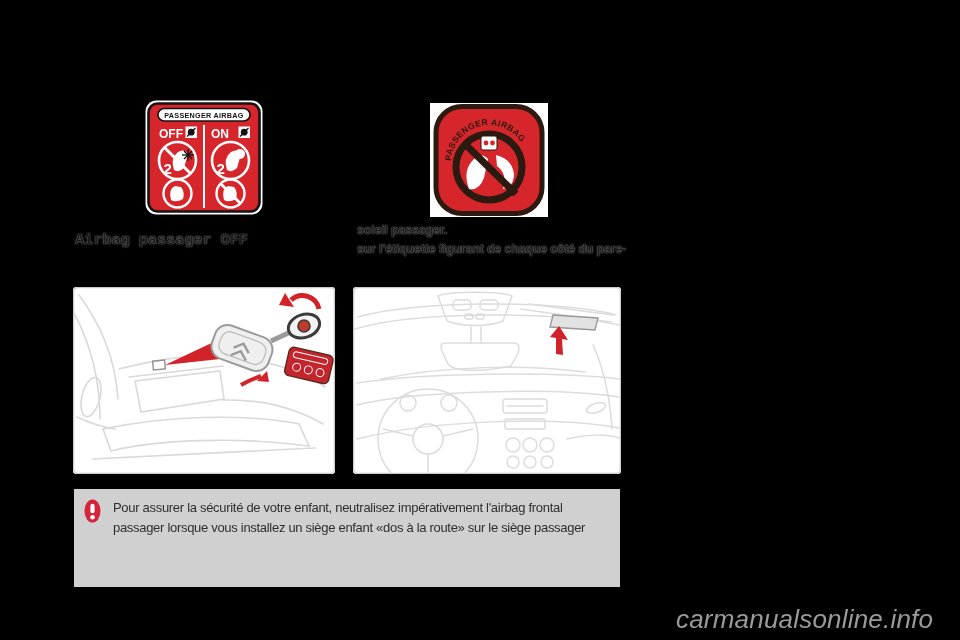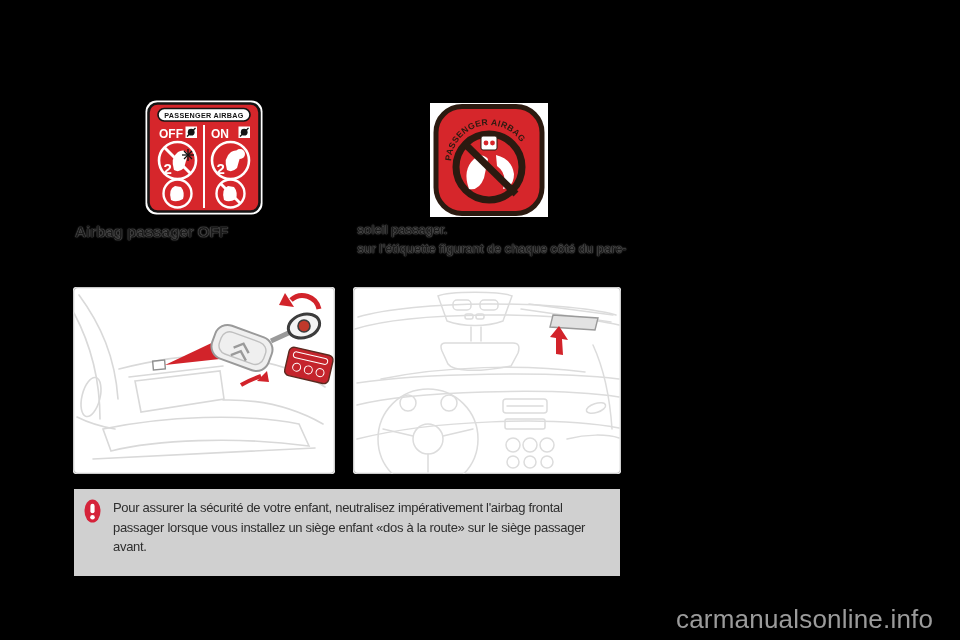--- a/index.html
+++ b/index.html
@@ -92,21 +92,21 @@
       <rect x="51" y="33" width="16" height="14" rx="2" fill="#ffffff" stroke="#2b1a10" stroke-width="1"></rect>
       <circle cx="56" cy="40" r="2.4" fill="#d6262b"></circle>
       <circle cx="62.5" cy="40" r="2.4" fill="#d6262b"></circle>
       <path d="M39,86 Q32,67 44,56 Q52,49 58,56 L54,75 Q49,88 39,86 Z" fill="#ffffff"></path>
       <path d="M66,52 Q82,56 84,71 Q84,84 73,86 Q78,71 67,63 Z" fill="#ffffff"></path>
       <line x1="34" y1="40" x2="86" y2="91" stroke="#2b1a10" stroke-width="7"></line>
     </g>
   </svg>
 </div>
 
-<div class="abs ghost heading" style="left:75px;top:223px;">Airbag passager OFF</div>
+<div class="abs ghost heading" style="left:75px;top:231px;font-family:Liberation Mono, monospace;">Airbag passager OFF</div>
 
 <div class="abs ghost instr" style="left:357px;top:221px;">
   <div>soleil passager.</div>
   <div>sur l'étiquette figurant de chaque côté du pare-</div>
 </div>
 
 <div class="abs figure" style="left:73px;top:287px;width:262px;height:187px;">
   <svg width="262" height="187" viewBox="0 0 262 187">
     <rect x="0.7" y="0.7" width="260.6" height="185.6" rx="4" fill="#ffffff" stroke="#c9c9c9" stroke-width="1.2"></rect>
     <g fill="none" stroke="#d9d9d9" stroke-width="1.6" stroke-linecap="round">
@@ -187,26 +187,25 @@
         <circle cx="194" cy="175" r="6"></circle>
       <path d="M240,58 C 251,82 257,112 259,142"></path>
       <ellipse cx="243" cy="121" rx="10" ry="4.5" transform="rotate(-18 243 121)"></ellipse>
       <path d="M214,152 C 234,147 254,147 266,151"></path>
     </g>
     <polygon points="200,28 245,31 242,43 197,40" fill="#e2e2e2" stroke="#9a9a9a" stroke-width="1.4"></polygon>
     <path d="M203,67 L210,68 L209,52 L215,53 L206,39 L197,50 L203,51 Z" fill="#d2232a"></path>
   </svg>
 </div>
 
-<div class="abs warnbox" style="left:74px;top:489px;width:546px;height:87px;">
+<div class="abs warnbox" style="left:74px;top:489px;width:546px;height:98px;">
   <svg class="abs" style="left:10px;top:10px;" width="17" height="25" viewBox="0 0 17 25">
     <ellipse cx="8.5" cy="12" rx="8" ry="11.5" fill="#d5233a"></ellipse>
     <rect x="6.4" y="4.8" width="4.2" height="9.5" rx="2.1" fill="#ffffff"></rect>
     <circle cx="8.5" cy="18.2" r="2.3" fill="#ffffff"></circle>
   </svg>
   <div class="abs warntext" style="left:39px;top:9px;">
     <div>Pour assurer la sécurité de votre enfant, neutralisez impérativement l'airbag frontal</div>
     <div>passager lorsque vous installez un siège enfant «dos à la route» sur le siège passager</div>
-    <div>avant.</div>
   </div>
 </div>
 
-<div class="abs watermark" style="left:676px;top:604px;">carmanualsonline.info</div>
+<div class="abs watermark" style="left:676px;top:604px;font-style:italic;">carmanualsonline.info</div>
 
 </body></html>

